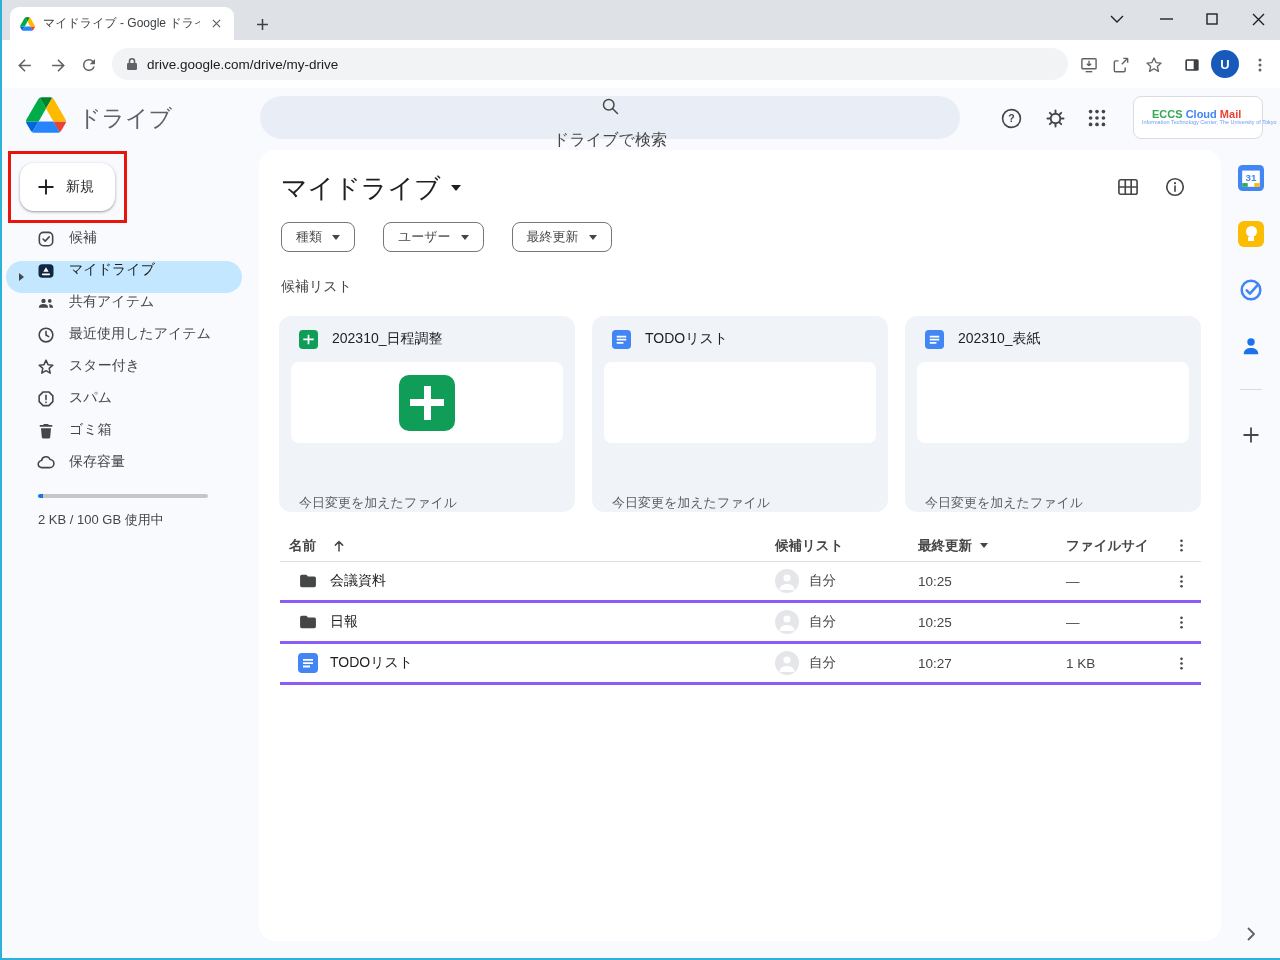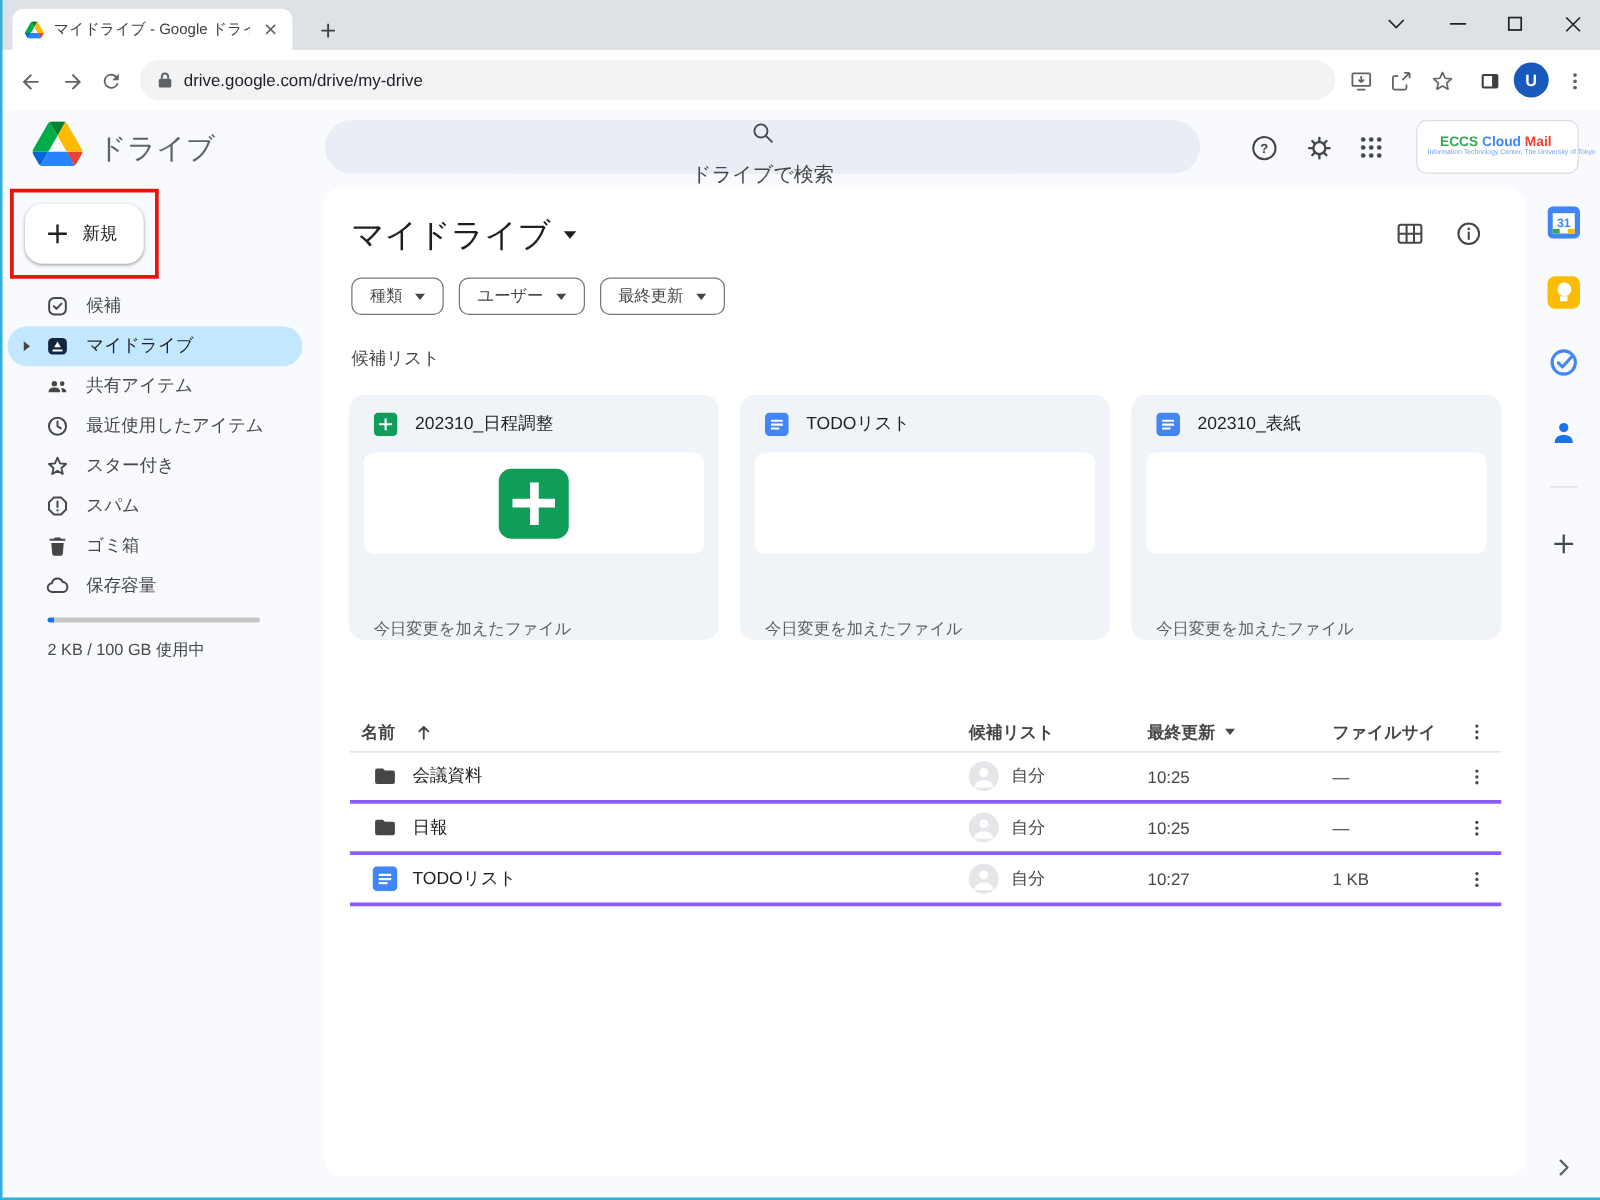--- a/index.html
+++ b/index.html
@@ -43,53 +43,53 @@
   .c-green { color:#34a853;margin-left:10px; } .c-blue { color:#4285f4; } .c-red { color:#ea4335; }
   .brand-line2 { font-size:5.5px; color:#6d9eeb; white-space:nowrap; }
 
   
   .annotation-box { left:8px; top:151px; width:119px; height:72px; border:3px solid #e8150d; z-index:30; }
   .new-btn { left:20px; top:163px; width:95px; height:48px; background:#ffffff; border-radius:14px;
              box-shadow:0 1px 3px rgba(60,64,67,.35), 0 1px 2px rgba(60,64,67,.2);
              display:flex; align-items:center; padding-left:16px; gap:10px; }
   .new-btn-label { font-size:14px; color:#1f1f1f; }
   .nav { left:6px; top:229px; width:236px; }
-  .nav-item { position:relative; height:32px; border-radius:16px; display:flex; align-items:center;
+  .nav-item { position:relative; height:32px; border-radius:16px; display:flex; align-items:flex-start;
               padding-left:30px; gap:13px; color:#444746; }
   .nav-item.selected { background:#c2e7ff; color:#1f1f1f; }
   .nav-label { font-size:14px; white-space:nowrap; }
   .expand-arrow { position:absolute; left:13px; top:12px; width:0; height:0;
               border-top:4px solid transparent; border-bottom:4px solid transparent; border-left:5px solid #444746; }
   .storage-bar { left:38px; top:494px; width:170px; height:4px; border-radius:2px;
               background:linear-gradient(to right,#1a73e8 0 5px,#c4c7c5 5px 100%); }
   .storage-text { left:38px; top:511px; font-size:13px; color:#444746; }
 
   
   .main-panel { left:259px; top:150px; width:962px; height:791px; background:#ffffff; border-radius:16px; }
   .page-title-row { left:22px; top:22px; height:32px; display:flex; align-items:center; gap:10px; }
   .page-title { font-size:26px; color:#1f1f1f; }
   .caret { width:0; height:0; border-left:5px solid transparent; border-right:5px solid transparent; border-top:6px solid #1f1f1f; }
   .caret-sm { width:0; height:0; border-left:4px solid transparent; border-right:4px solid transparent; border-top:5px solid #444746; }
   .viewbtn { top:24px; width:26px; height:26px; display:flex; align-items:center; justify-content:center; }
-  .chips { left:22px; top:72px; display:flex; gap:12px;font-family:Liberation Serif, serif; }
+  .chips { left:22px; top:72px; display:flex; gap:28px;font-family:Liberation Serif, serif; }
   .chip { height:30px; border:1px solid #747775; border-radius:8px; display:flex; align-items:center;
           padding:0 14px; gap:10px; font-size:13px; color:#444746; background:#fff; }
   .suggest-heading { left:22px; top:128px; font-size:14px; color:#444746; }
   .cards { left:20px; top:166px; display:flex; gap:17px; }
   .card { width:296px; height:196px; background:#f0f4f9; border-radius:12px; display:flex; flex-direction:column; }
   .card-header { height:50px; display:flex; align-items:center; padding:0 20px; gap:14px; }
   .card-name { font-size:14px; color:#1f1f1f; white-space:nowrap; overflow:hidden; }
   .card-preview { margin:0 12px; height:88px; background:#ffffff; border-radius:8px;
           display:flex; align-items:center; justify-content:center; }
   .big-sheet { width:56px; height:56px; background:#0f9d58; border-radius:10px; position:relative; }
   .big-sheet::before { content:""; position:absolute; left:11px; top:24.5px; width:34px; height:7px; background:#fff; }
   .big-sheet::after  { content:""; position:absolute; left:24.5px; top:11px; width:7px; height:34px; background:#fff; }
   .card-footer { padding:15px 20px 0 20px; font-size:13px; color:#5e5e5e;margin-top:36px; }
 
-  .ftable { left:21px; top:380px; width:921px;margin-top:40px; }
+  .ftable { left:21px; top:380px; width:921px; }
   .thead { position:relative; height:32px; border-bottom:1px solid #dadce0; color:#444746; font-size:13.5px; font-weight:bold; }
   .trow { position:relative; height:41px; border-bottom:3px solid #8b5cf6; }
   .cell { position:absolute; top:0; height:100%; display:flex; align-items:center; }
   .c-nameh { left:9px; }  .c-sort { left:52px; }
   .c-ownerh { left:495px; } .c-modh { left:638px; gap:8px; } .c-sizeh { left:786px; }
   .c-kebab { left:888px; width:26px; justify-content:center; }
   .c-ficon { left:18px; } .c-fname { left:50px; font-size:14px; color:#1f1f1f; }
   .c-avatar { left:495px; } .c-owner { left:529px; font-size:13.5px; color:#444746; }
   .c-mod { left:638px; font-size:13.5px; color:#444746; }
   .c-size { left:786px; font-size:13.5px; color:#444746; }

